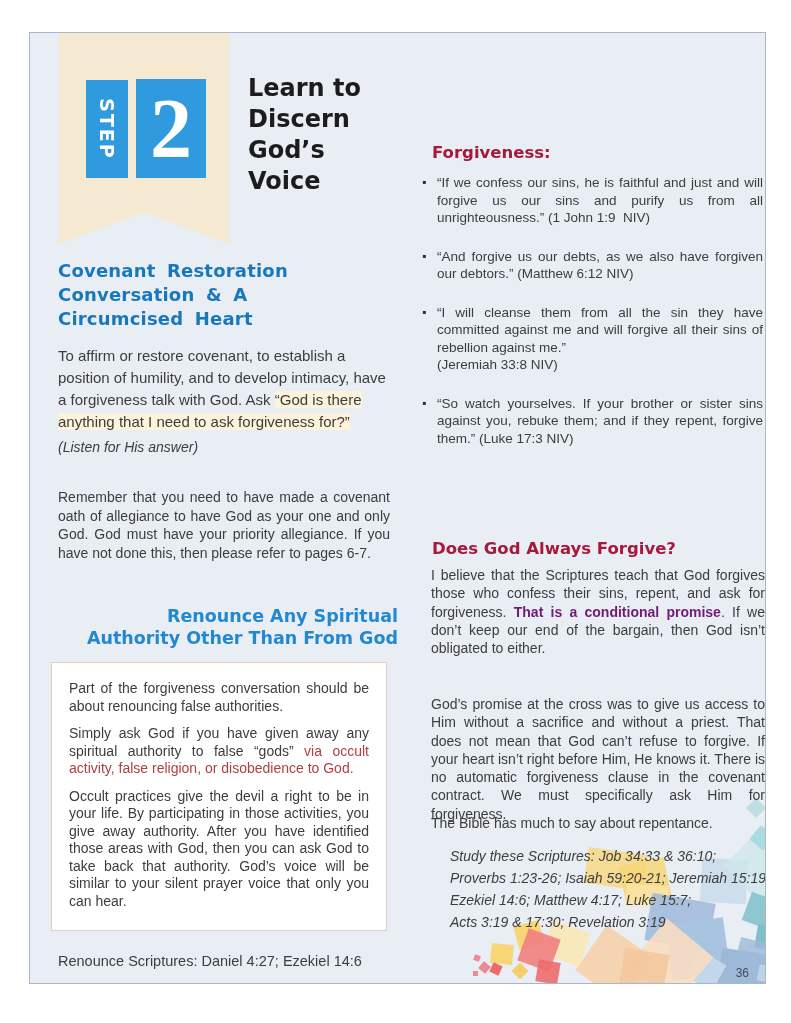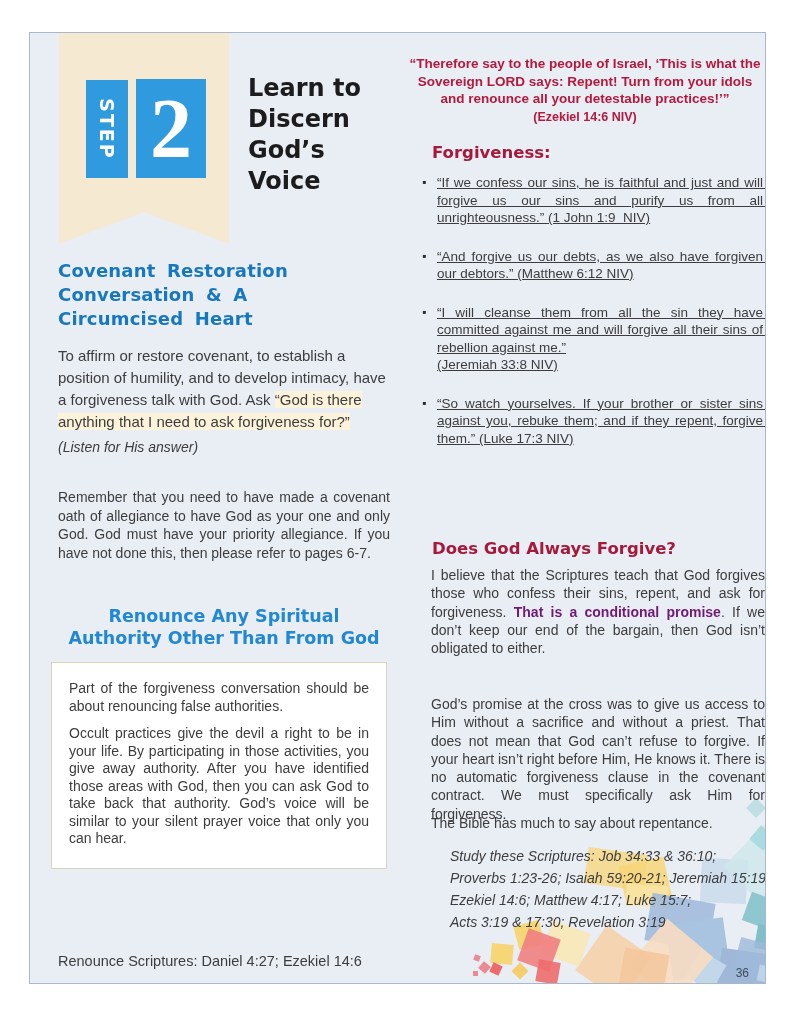--- a/index.html
+++ b/index.html
@@ -42,21 +42,21 @@
   .red-inline { color:#b04040; }
   .renounce-line { font-size:14.5px; color:#3d3d3d; }
 
   
   .quote { width:358px; text-align:center; color:#b31a3e; font-weight:bold; font-size:13.5px;
            line-height:17.5px; font-family:"Liberation Sans", sans-serif; }
   .quote-ref { font-weight:bold; font-size:12.5px; margin-top:1px; }
   .h-red { color:#a6193a; font-weight:bold; font-size:16.5px; font-family:"DejaVu Sans", sans-serif; }
   .bullets { width:341px; list-style:none; }
   .bullets li { position:relative; padding-left:15px; font-size:13.5px; line-height:17.5px;
-                text-align:justify; color:#3d3d3d; white-space:pre-wrap;text-decoration:underline; }
+                text-align:justify; color:#3d3d3d; white-space:pre-wrap; }
   .bullets li + li { margin-top:21px; }
   .bullets li::before { content:"▪"; position:absolute; left:0; top:0; font-size:12px; color:#2b2b2b; }
   .r-para { width:334px; font-size:14px; line-height:18.3px; }
   .bold-red { color:#701a75; font-weight:bold; }
   .study { width:340px; font-size:14px; line-height:22px; color:#3d3d3d; }
   .page-num { position:absolute; right:16px; bottom:3px; font-size:12px; color:#3f4c5c; z-index:4; }
 
   
   .confetti { position:absolute; inset:0; z-index:1; pointer-events:none; }
   .sq { position:absolute; }
@@ -119,36 +119,33 @@
       <div>Circumcised Heart</div>
     </div>
 
     <div class="abs left-para1 body-text" style="left:28px;top:312px;">
       <span>To affirm or restore covenant, to establish a position of humility, and to develop intimacy, have a forgiveness talk with God. Ask </span><span class="hl">“God is there anything that I need to ask forgiveness for?”</span>
       <div class="listen">(Listen for His answer)</div>
     </div>
 
     <div class="abs left-para2 body-text just" style="left:28px;top:455px;">Remember that you need to have made a covenant oath of allegiance to have God as your one and only God. God must have your priority allegiance. If you have not done this, then please refer to pages 6-7.</div>
 
-    <div class="abs h-blue2" style="left:20px;top:572px;">
+    <div class="abs h-blue2" style="left:20px;top:572px;text-align:right;">
       <div>Renounce Any Spiritual</div>
       <div>Authority Other Than From God</div>
     </div>
 
     <div class="abs white-box" style="left:21px;top:629px;">
       <p>Part of the forgiveness conversation should be about renouncing false authorities.</p>
+      <p><span>Simply ask God if you have given away any spiritual authority to false “gods” </span><span class="red-inline">via occult activity, false religion, or disobedience to God.</span></p>
       <p>Occult practices give the devil a right to be in your life. By participating in those activities, you give away authority. After you have identified those areas with God, then you can ask God to take back that authority. God’s voice will be similar to your silent prayer voice that only you can hear.</p>
     </div>
 
     <div class="abs renounce-line" style="left:28px;top:920px;">Renounce Scriptures: Daniel 4:27; Ezekiel 14:6</div>
 
-    <div class="abs quote" style="left:376px;top:22px;">
-      <div>“Therefore say to the people of Israel, ‘This is what the Sovereign LORD says: Repent! Turn from your idols and renounce all your detestable practices!’”</div>
-      <div class="quote-ref">(Ezekiel 14:6 NIV)</div>
-    </div>
 
     <div class="abs h-red" style="left:402px;top:110px;">Forgiveness:</div>
 
     <ul class="abs bullets" style="left:392px;top:141px;">
       <li>“If we confess our sins, he is faithful and just and will forgive us our sins and purify us from all unrighteousness.” (1 John 1:9  NIV)</li>
       <li>“And forgive us our debts, as we also have forgiven our debtors.” (Matthew 6:12 NIV)</li>
       <li>“I will cleanse them from all the sin they have committed against me and will forgive all their sins of rebellion against me.”
 (Jeremiah 33:8 NIV)</li>
       <li>“So watch yourselves. If your brother or sister sins against you, rebuke them; and if they repent, forgive them.” (Luke 17:3 NIV)</li>
     </ul>

